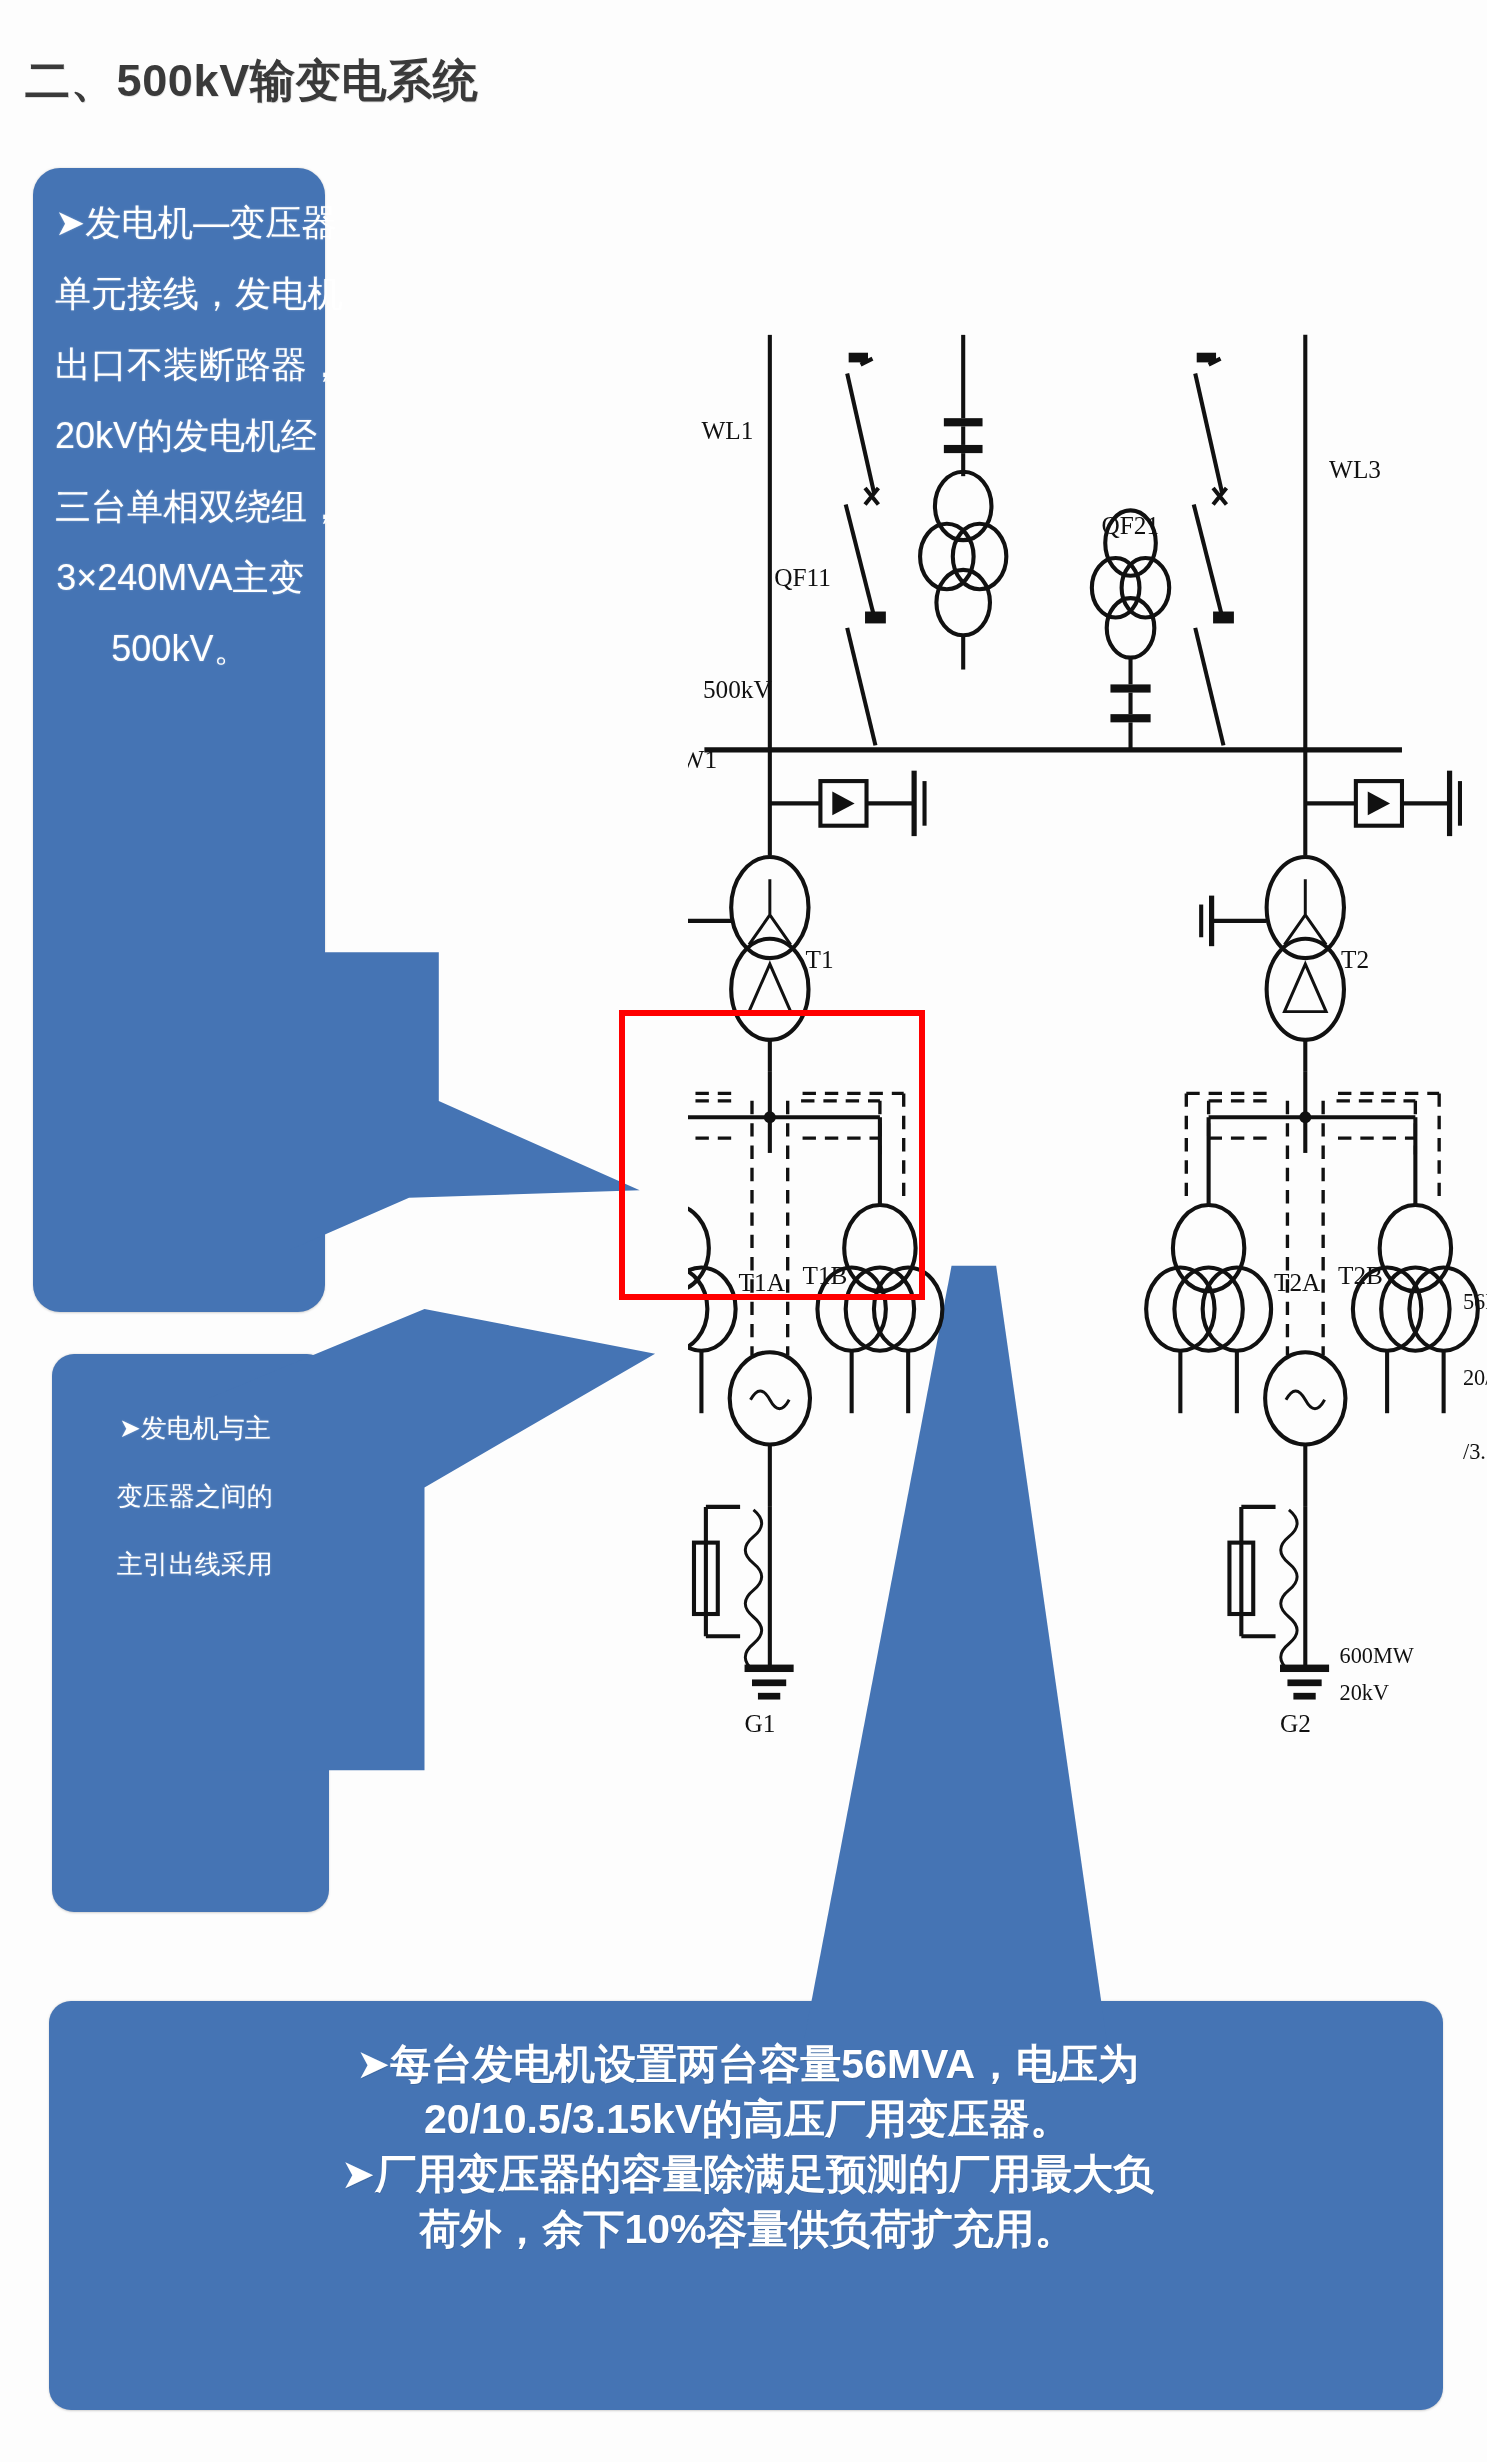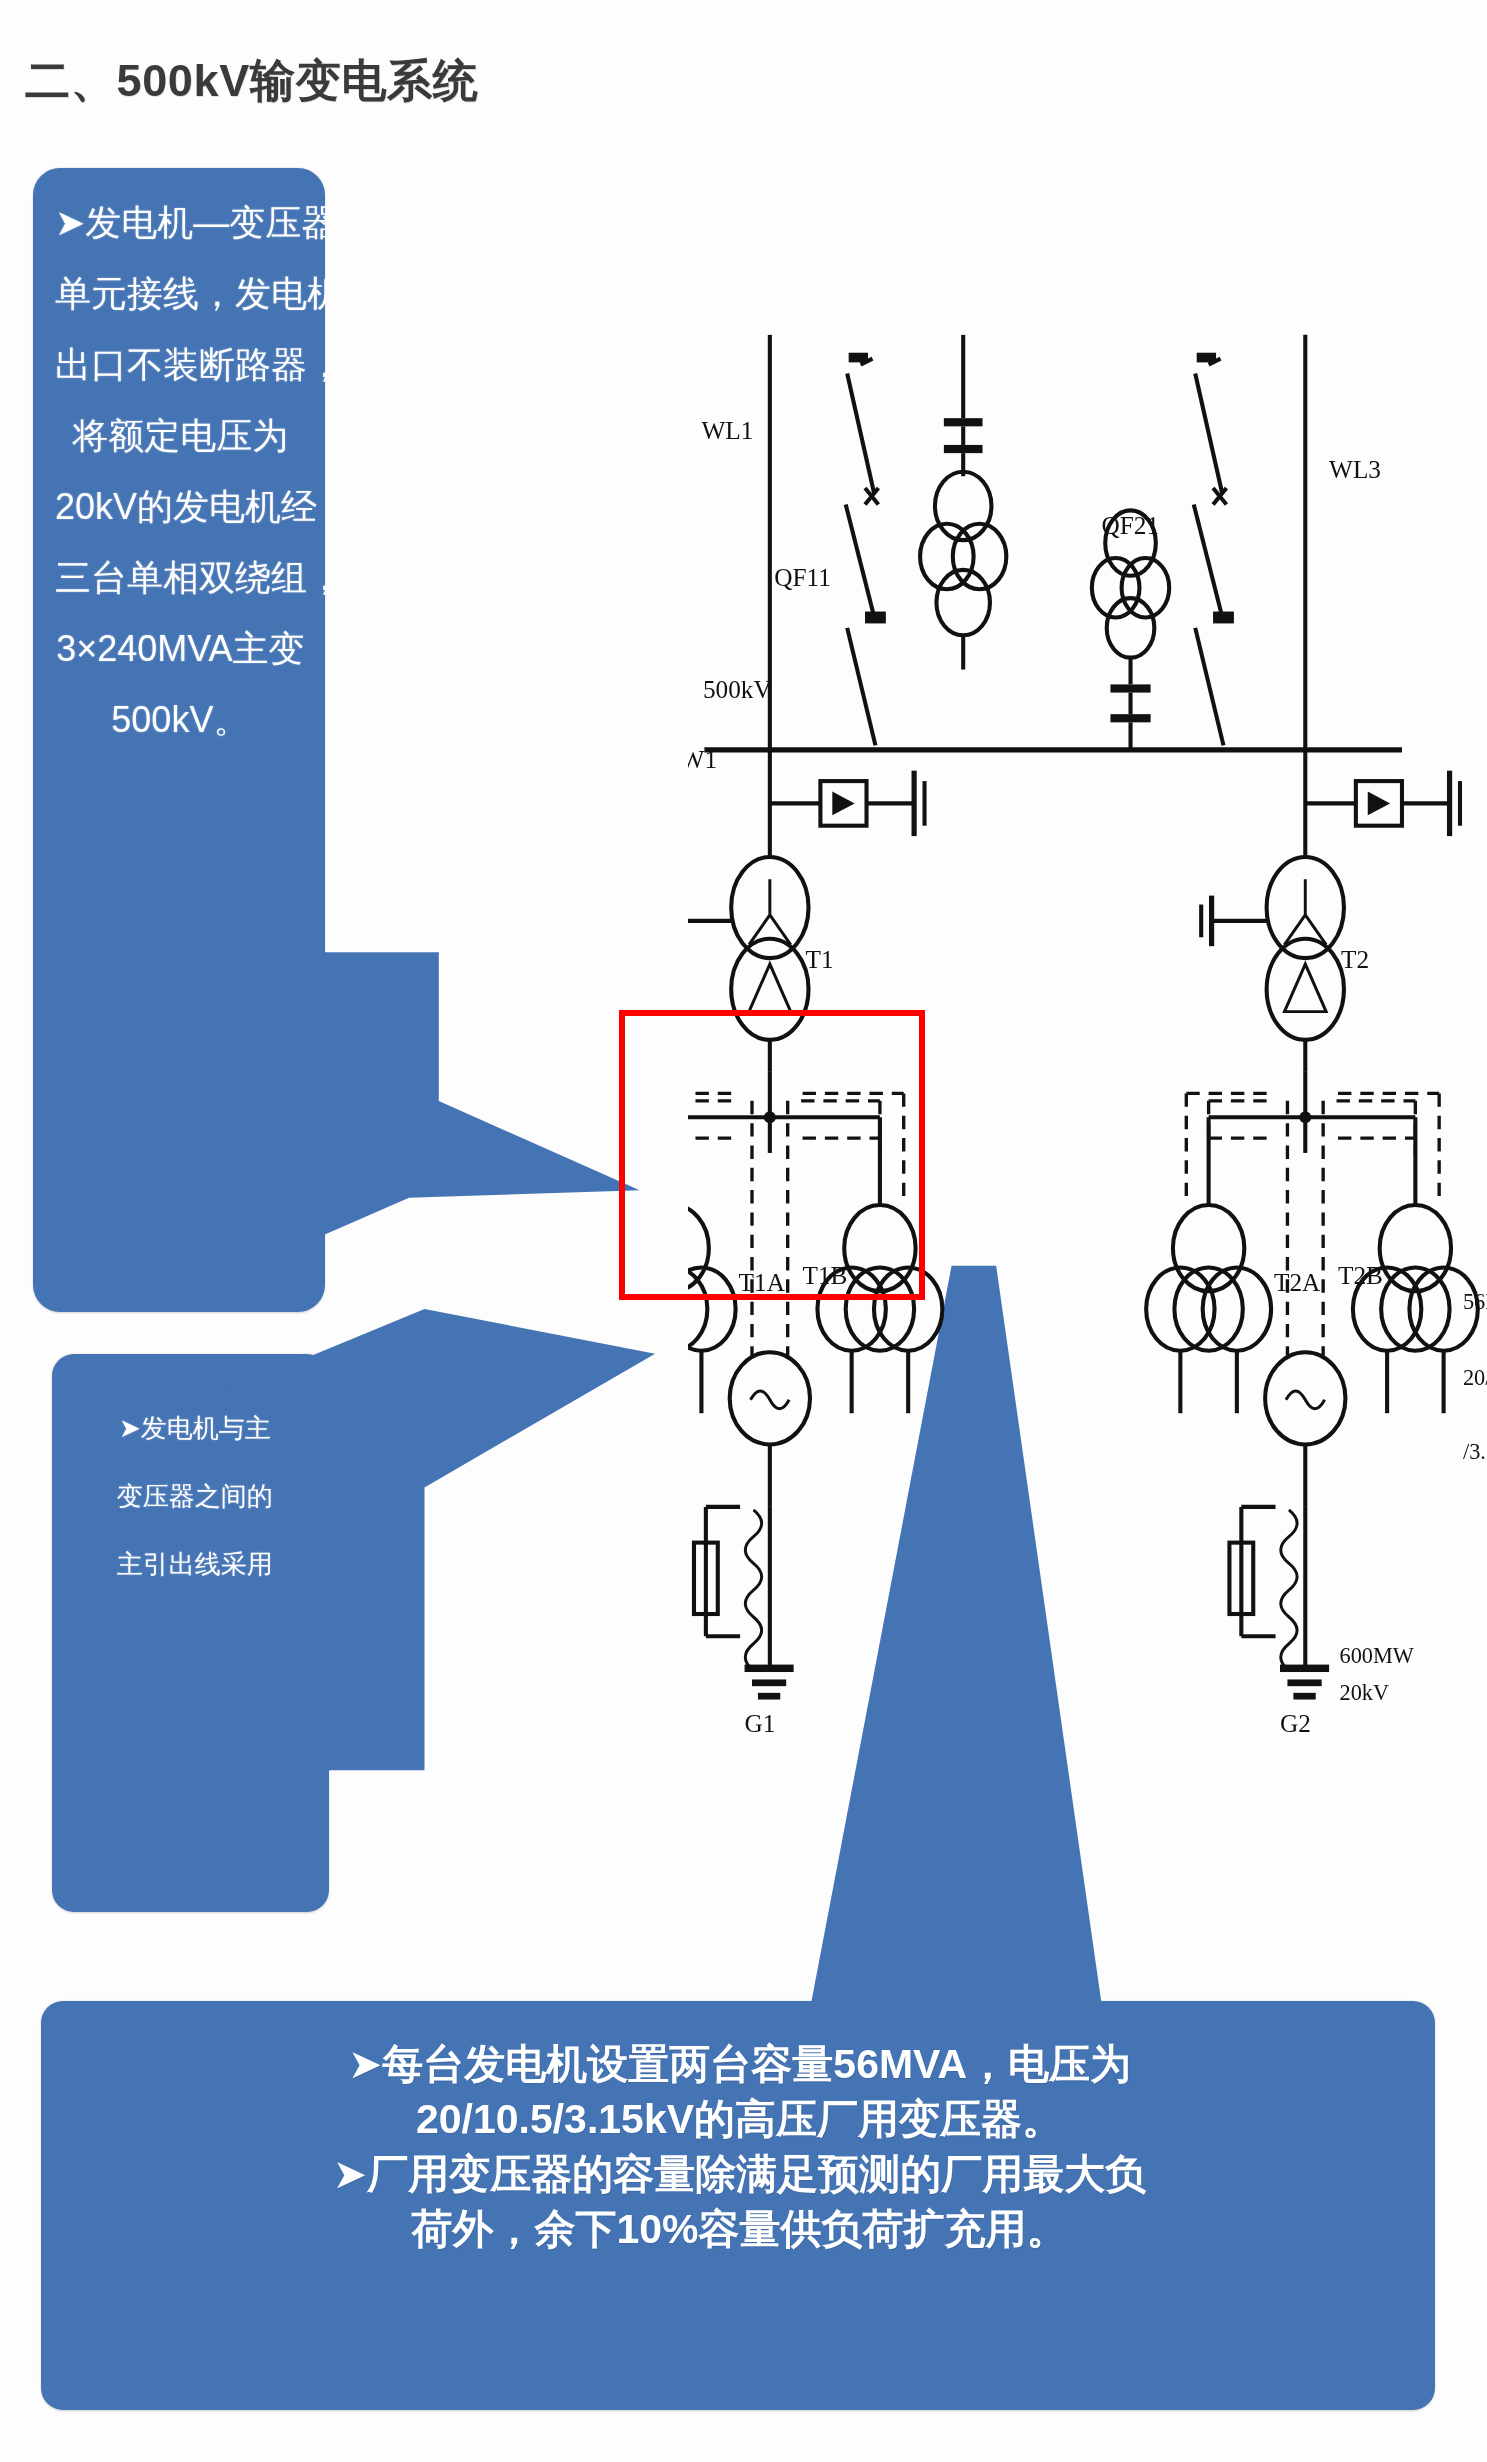--- a/index.html
+++ b/index.html
@@ -77,21 +77,21 @@
   #callout2-tail {
     position: absolute;
     left: 179px; top: 1309px;
     width: 491px; height: 476px;
     z-index: 1;
     pointer-events: none;
   }
 
   
   #callout3 {
-    left: 41px; top: 2001px;
+    left: 49px; top: 2001px;
     width: 1394px; height: 409px;
     border-radius: 22px;
   }
   #callout3 .body { padding: 36px 30px 30px 33px; }
   #callout3 .line {
     font-size: 41px;
     line-height: 55px;
     font-weight: bold;
     text-shadow: 0.7px 0.7px 0 rgba(0,0,0,0.10);
   }
@@ -132,21 +132,20 @@
 
   <svg id="callout1-tail" viewBox="0 0 500 400" width="372" height="298">
     <path d="M0,0 L200,0 L200,200 L470,320 L160,330 L0,400 Z" fill="#4574B4"></path>
   </svg>
 
   <div class="callout" id="callout1">
     <div class="body">
       <span class="line">➤发电机—变压器</span>
       <span class="line">单元接线，发电机</span>
       <span class="line">出口不装断路器，</span>
-      <span class="line">将额定电压为</span>
       <span class="line">20kV的发电机经</span>
       <span class="line">三台单相双绕组，</span>
       <span class="line">3×240MVA主变</span>
       <span class="line">500kV。</span>
     </div>
   </div>
 
   <svg id="callout2-tail" viewBox="0 0 660 640" width="491" height="476">
     <path d="M40,120 L330,0 L640,60 L330,240 L330,620 L40,620 Z" fill="#4574B4"></path>
   </svg>

